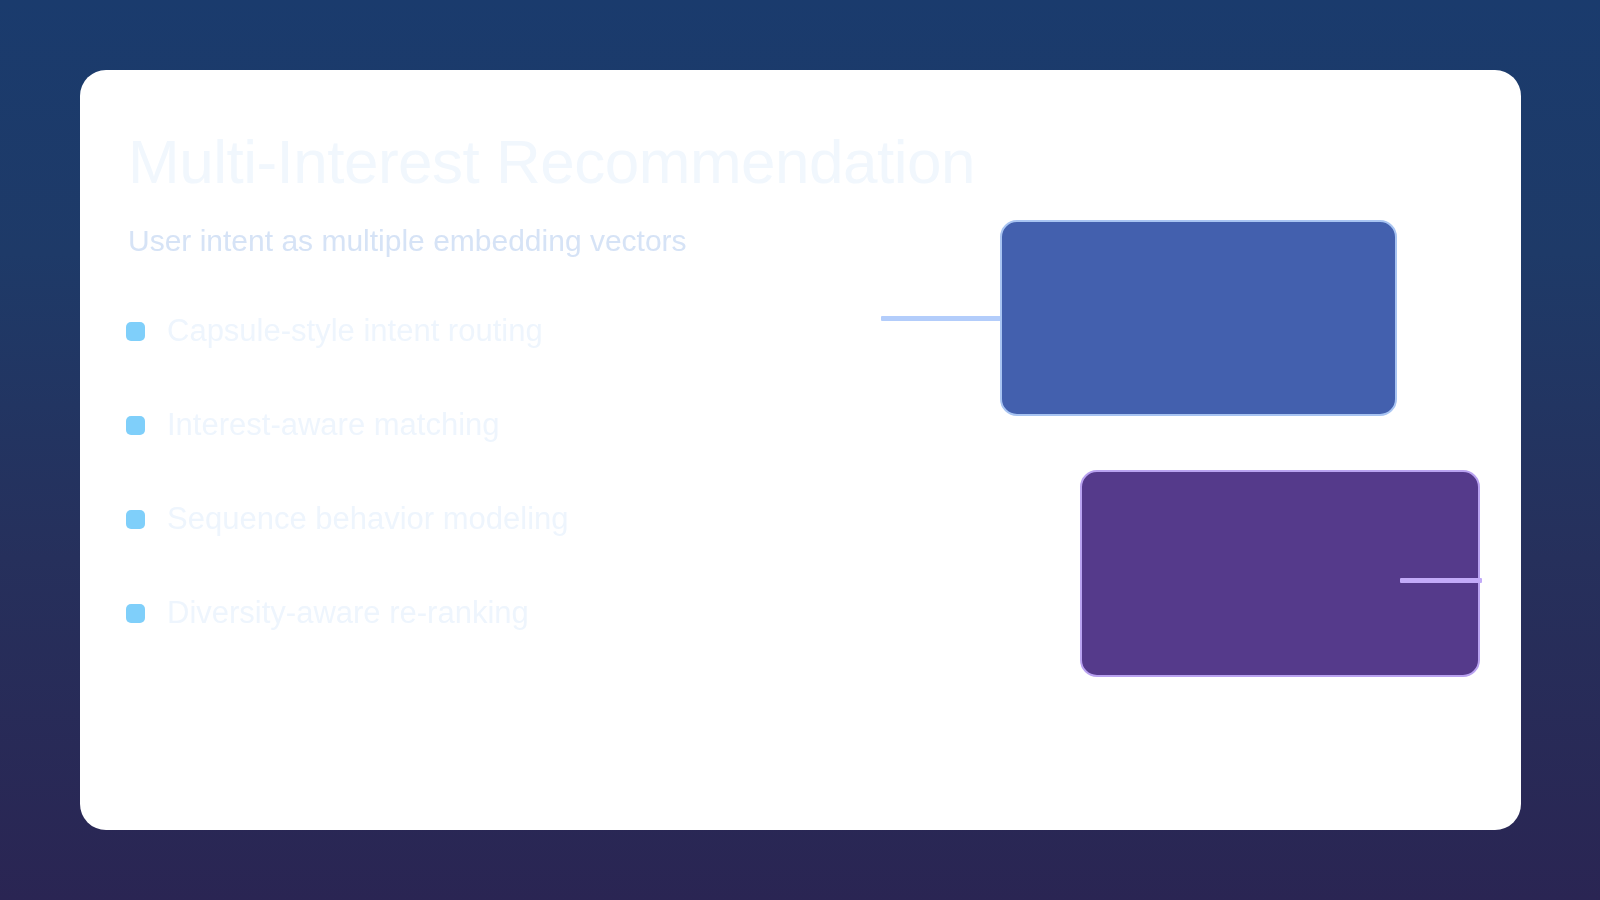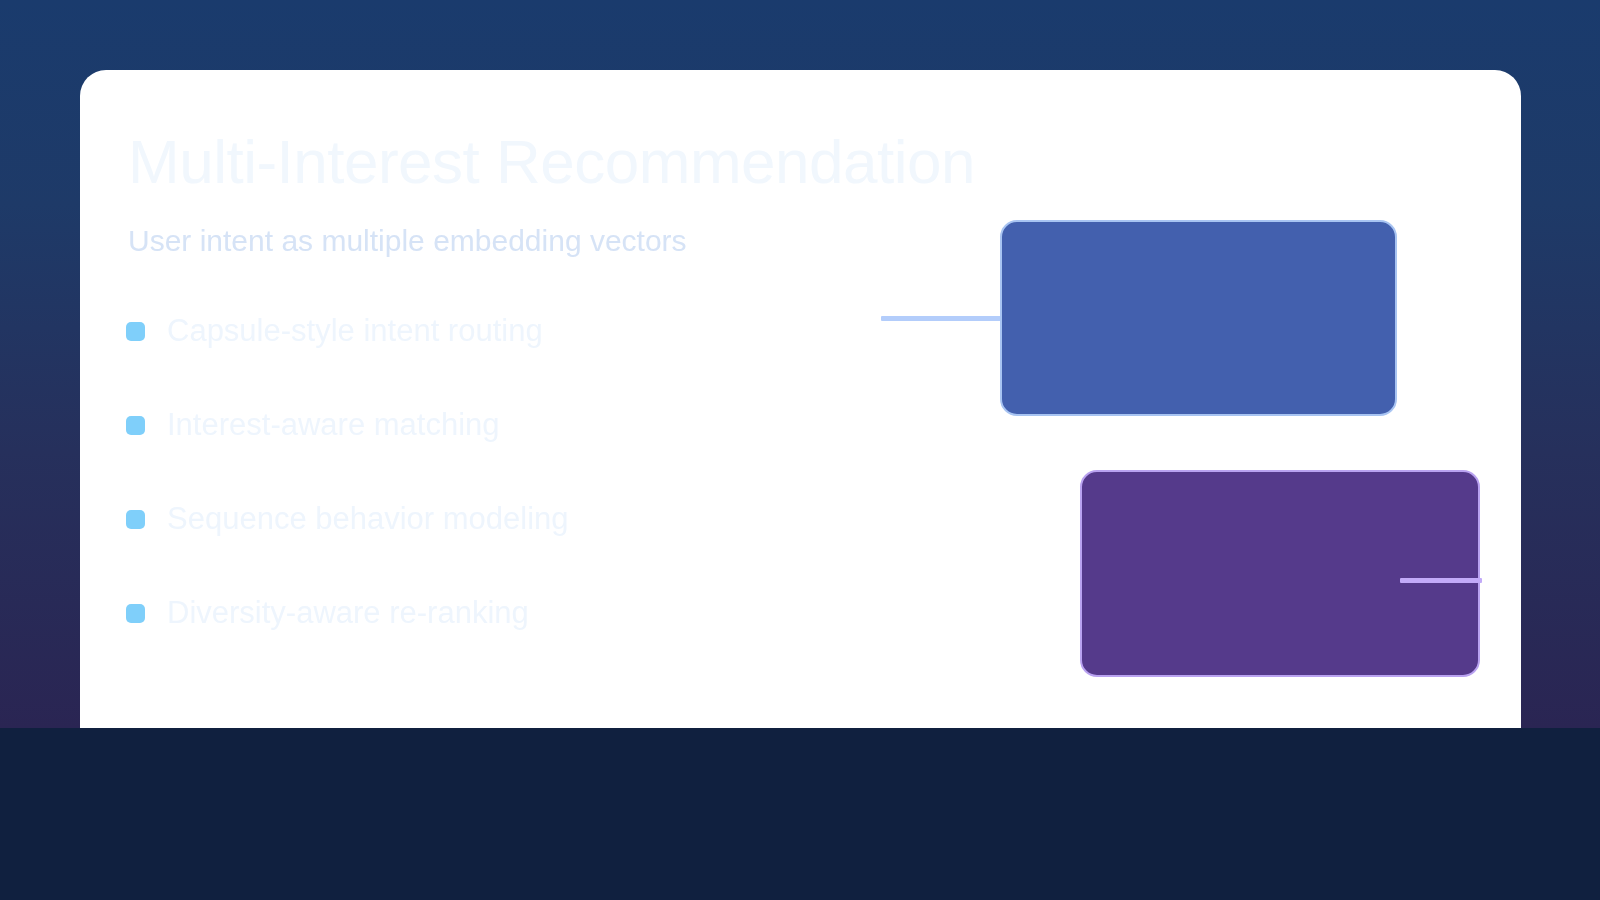--- a/index.html
+++ b/index.html
@@ -3,21 +3,21 @@
 <meta charset="utf-8">
 <style>
   html, body {
     margin: 0;
     padding: 0;
     background: #10203f;
   }
   #stage {
     position: relative;
     width: 1600px;
-    height: 728px;
+    height: 900px;
     overflow: hidden;
     background: linear-gradient(180deg, #1a3b6d 0%, #1e3a68 28%, #26305c 62%, #2a2553 100%);
     font-family: "Liberation Sans", sans-serif;
   }
 
   
   #slide-card {
     position: absolute;
     left: 80px;
     top: 70px;

